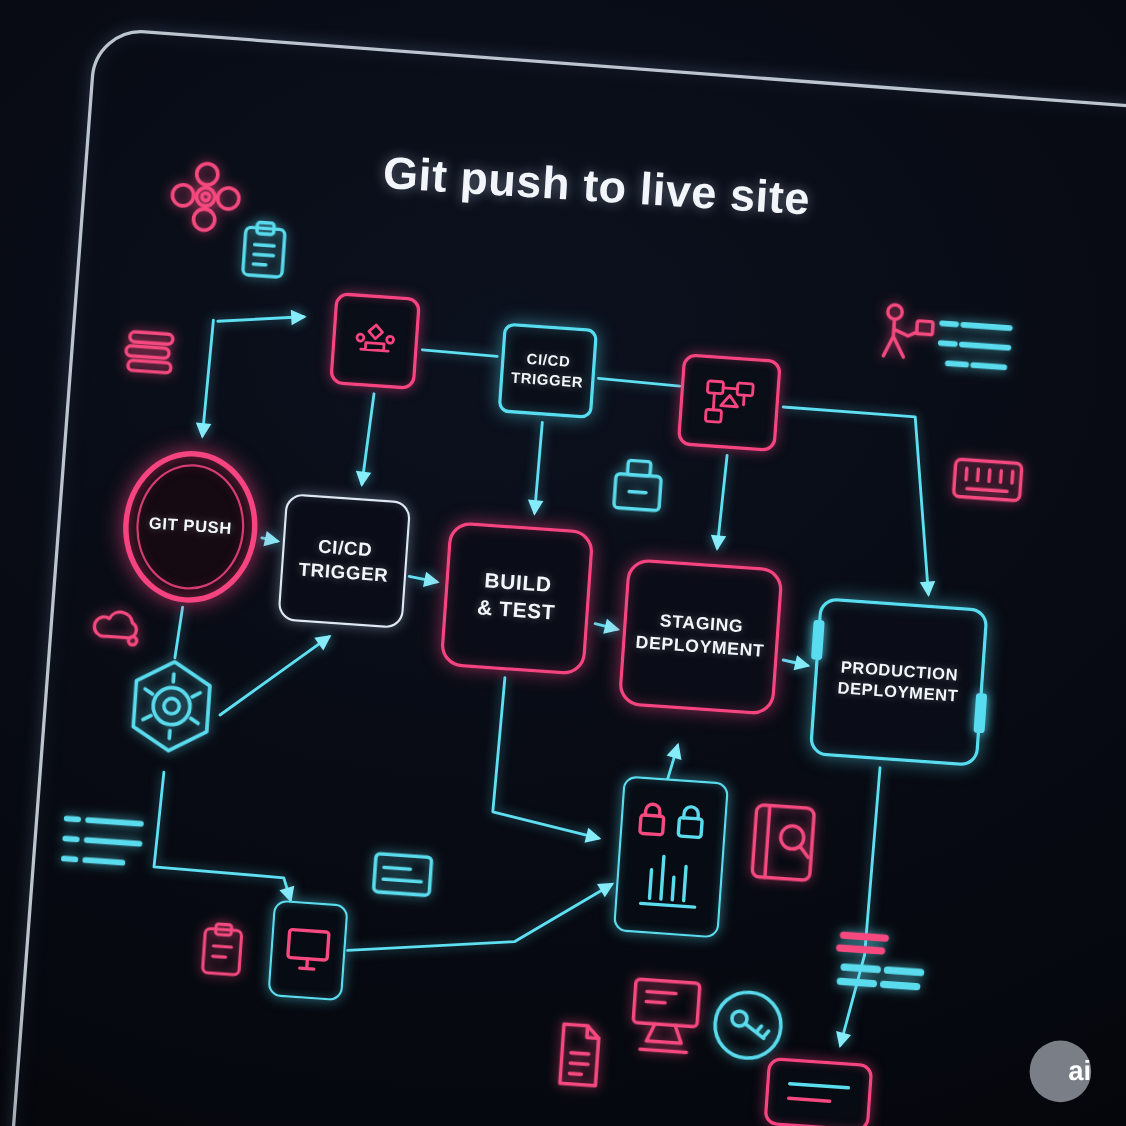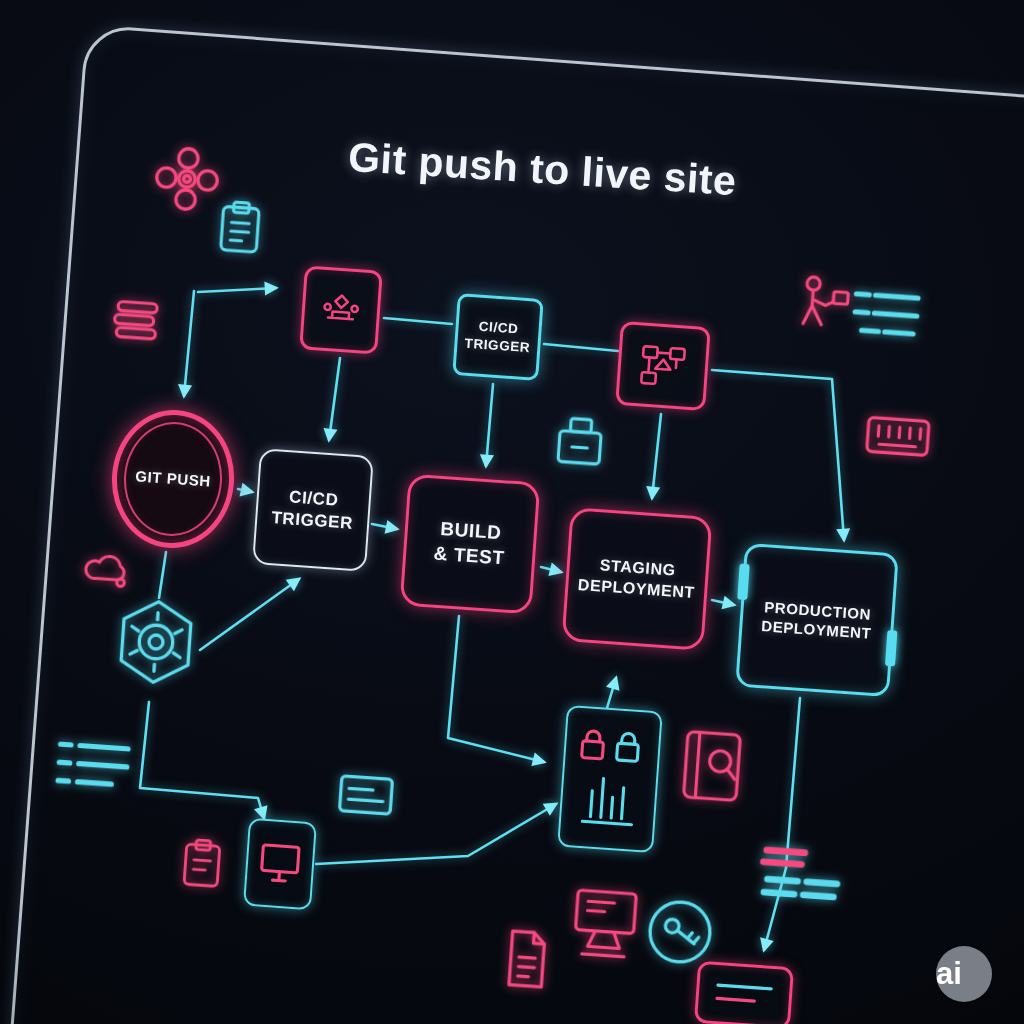--- a/index.html
+++ b/index.html
@@ -50,22 +50,22 @@
                     box-shadow:0 0 12px rgba(90,220,238,.5), inset 0 0 8px rgba(90,220,238,.25); }
   .icon-box.pinkb { border:3px solid #f5447f; color:#f5447f;
                     box-shadow:0 0 12px rgba(245,68,127,.5), inset 0 0 8px rgba(245,68,127,.3); }
   .pk { stroke:#f5497f; }
   .cy { stroke:#5adcee; }
   .thick  { stroke-width:5; }
   .thick2 { stroke-width:4; }
 
   .ai-badge { position:absolute; left:936px; top:946px; width:56px; height:56px;
               border-radius:50%; background:rgba(150,156,166,.8); color:#ffffff;
-              display:flex; align-items:center; justify-content:flex-start;
-              font-size:31px; font-weight:bold; }
+              display:flex; align-items:center; justify-content:flex-end;
+              font-size:25px; font-weight:bold; }
 </style>
 </head>
 <body>
 
 <div class="scene">
 
   <div class="frame"></div>
 
   <svg class="wires" width="1024" height="1024" viewBox="0 0 1024 1024">
     <defs>

